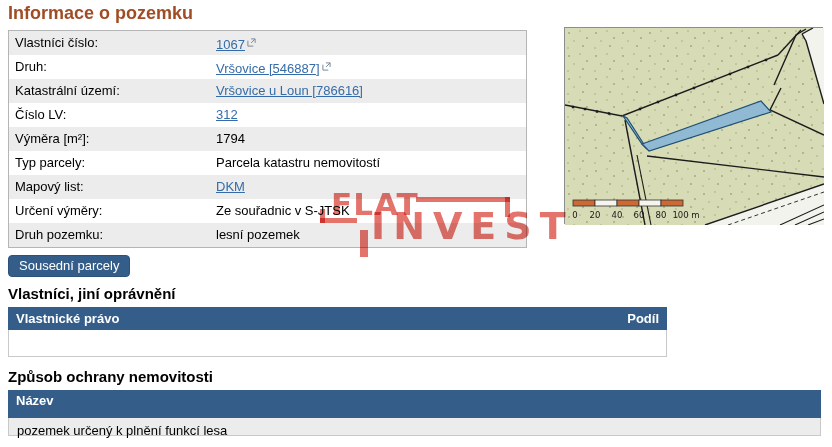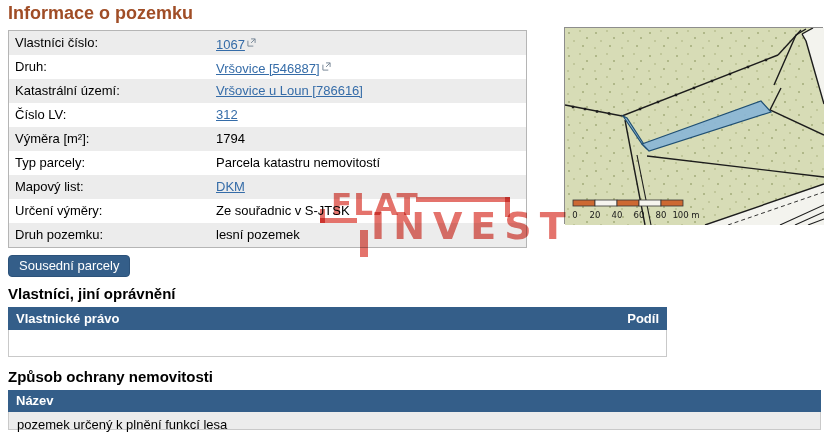--- a/index.html
+++ b/index.html
@@ -46,21 +46,21 @@
 
   
   .sec-h{font-size:15px;font-weight:bold;color:#000000;}
   .owners-h{left:8px;top:285px;}
   .owners-table{left:8px;top:307px;width:659px;}
   .bar{height:23px;line-height:23px;background:var(--header-bar);color:#fff;font-weight:bold;
        padding:0 8px;display:flex;justify-content:space-between;}
   .empty-row{height:27px;background:#fff;border:1px solid #c9c9c9;border-top:none;}
   .prot-h{left:8px;top:368px;}
   .prot-table{left:8px;top:390px;width:813px;}
-  .prot-bar{height:22px;line-height:22px;}
+  .prot-bar{height:28px;line-height:22px;}
   .data-row{height:18px;line-height:25px;background:var(--row-alt);
             border:1px solid #c9c9c9;border-top:none;padding:0 8px;}
 
   
   .wm{position:absolute;color:var(--watermark);background:none;mix-blend-mode:multiply;
       pointer-events:none;z-index:50;font-weight:bold;line-height:1;
       font-family:"DejaVu Sans","Liberation Sans",sans-serif;}
   .wm-bar{background:var(--watermark);}
   .wm-flat{left:331px;top:189px;font-size:31px;letter-spacing:1px;}
   .wm-line-top{left:416px;top:197px;width:94px;height:5px;}

